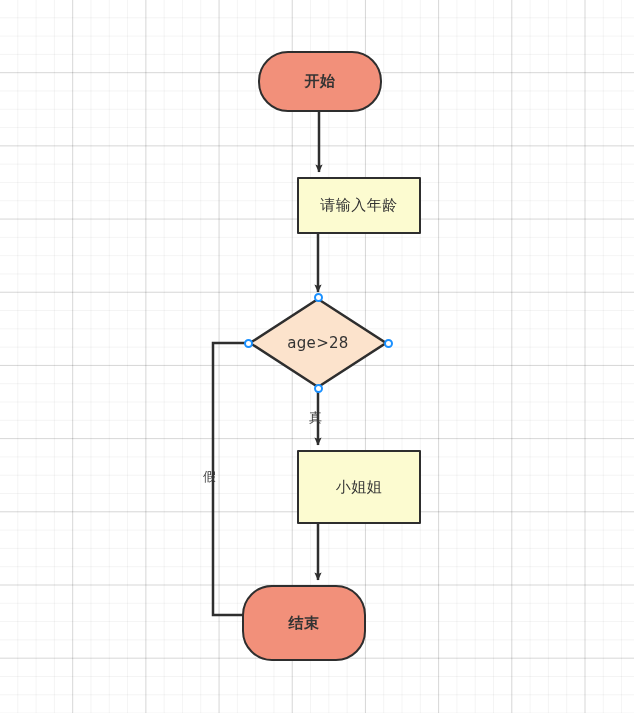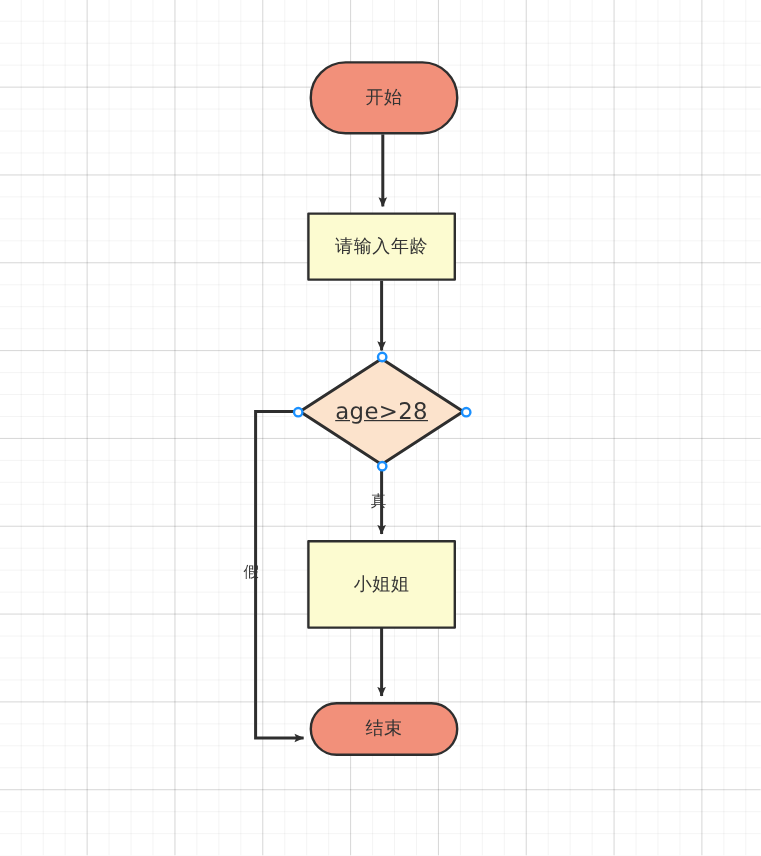--- a/index.html
+++ b/index.html
@@ -42,43 +42,44 @@
     align-items: center;
     justify-content: center;
     color: #333333;
     font-size: 15px;
     letter-spacing: 0.5px;
     user-select: none;
   }
   .node-terminator {
     border: 2.5px solid #2e2e2e;
     border-radius: 30px;
+    font-weight: bold;
   }
   .node-process {
     border: 2.5px solid #2e2e2e;
     border-radius: 1px;
+    margin-left: 41px;
   }
   .node-decision-wrap {
     position: absolute;
     display: flex;
     align-items: center;
     justify-content: center;
   }
   .node-decision-wrap svg {
     position: absolute;
     left: 0;
     top: 0;
   }
   .node-decision-label {
     position: relative;
     color: #333333;
-    font-size: 19px;
+    font-size: 15px;
     letter-spacing: 0.3px;
     user-select: none;
-    text-decoration: underline;
   }
   .handle {
     position: absolute;
     width: 9px;
     height: 9px;
     box-sizing: border-box;
     border: 2px solid #1a90ff;
     background: #ffffff;
     border-radius: 50%;
   }
@@ -141,20 +142,20 @@
 
   <div class="handle" style="left:313.5px; top:293px;"></div>
   <div class="handle" style="left:383.5px; top:338.5px;"></div>
   <div class="handle" style="left:313.5px; top:384px;"></div>
   <div class="handle" style="left:243.5px; top:338.5px;"></div>
 
   <div class="node node-process" style="left:256px; top:450px; width:124px; height:74px; background:#FCFBD0;">
     <span>小姐姐</span>
   </div>
 
-  <div class="node node-terminator" style="left:258px; top:585px; width:124px; height:45px; background:#F2907A;">
+  <div class="node node-terminator" style="left:242px; top:585px; width:124px; height:76px; background:#F2907A;">
     <span>结束</span>
   </div>
 
   <div class="edge-label" style="left:309px; top:409px;">真</div>
   <div class="edge-label" style="left:203px; top:468px;">假</div>
 
 </div>
 
 </body></html>

